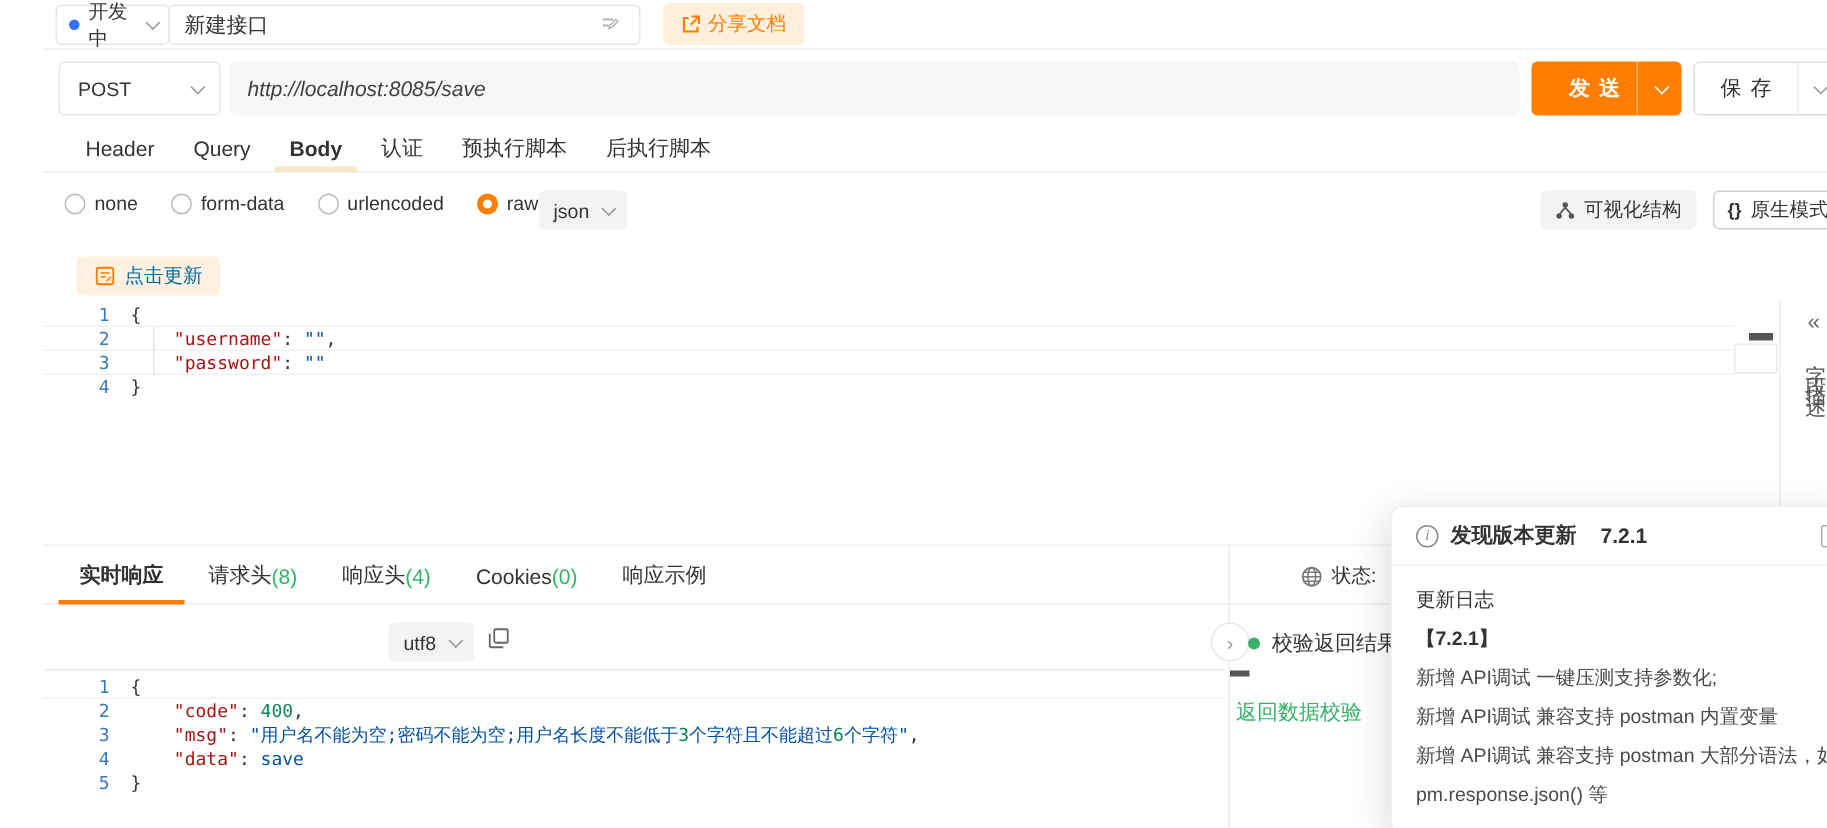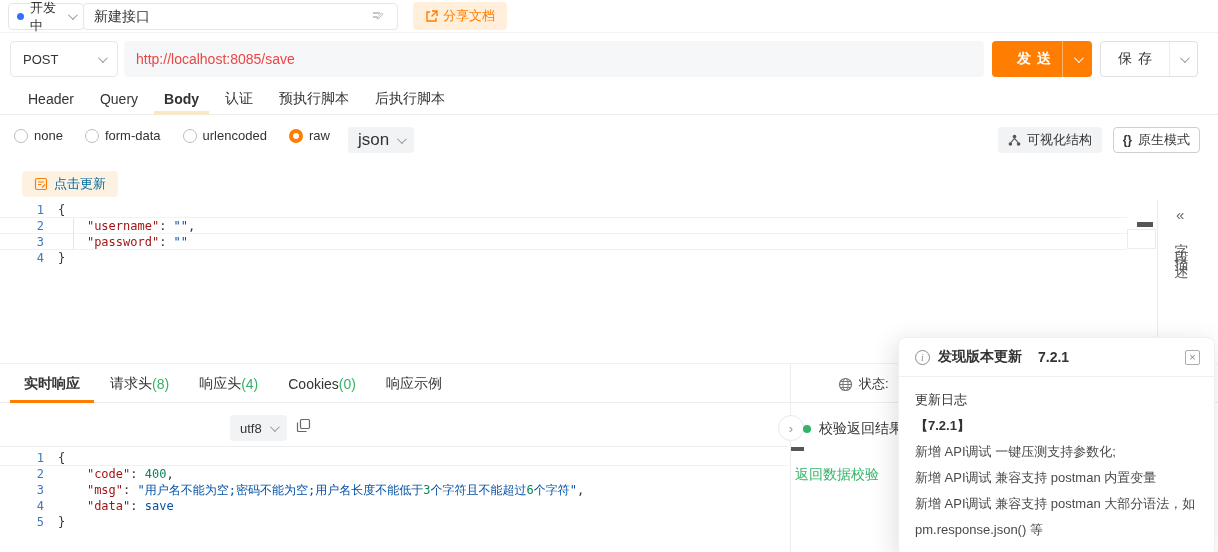--- a/index.html
+++ b/index.html
@@ -1,36 +1,36 @@
 <!DOCTYPE html>
 <html><head>
 <meta charset="utf-8">
 <style>
   * { margin:0; padding:0; box-sizing:border-box; }
   html,body { width:1218px; height:552px; overflow:hidden; background:#fff;
     font-family:"Liberation Sans","DejaVu Sans",sans-serif; color:#333; }
-  #stage { position:relative; width:1045px; height:552px; background:#fff; }
+  #stage { position:relative; width:1045px; height:552px; background:#fff;margin-left:29px; }
 
   
   #topbar { position:absolute; left:0; top:0; width:1218px; height:33px; border-bottom:1px solid #f3f3f3; }
   .status-box { position:absolute; left:8px; top:3px; height:27px; width:76px; border:1px solid #e5e6eb;
     border-radius:4px; display:flex; align-items:center; padding:0 8px; gap:6px; font-size:13px; background:#fff; }
   .blue-dot { width:7px; height:7px; border-radius:50%; background:#3370ff; flex:0 0 auto; }
   .title-box { position:absolute; left:83px; top:3px; height:27px; width:315px; border:1px solid #e5e6eb;
     border-radius:4px; display:flex; align-items:center; padding:0 10px; font-size:14px; background:#fff; }
   .title-box .grow { flex:1; }
   .share-btn { position:absolute; left:413px; top:2px; height:28px; display:flex; align-items:center; gap:5px;
     padding:0 12px; background:#ffefdb; color:#ff7d00; border-radius:4px; font-size:13px; cursor:pointer; }
 
   
   .method-box { position:absolute; left:10px; top:41px; width:108px; height:36px; border:1px solid #e5e6eb;
     border-radius:4px; background:#fff; display:flex; align-items:center; padding:0 12px; font-size:13px; }
   .method-box .grow { flex:1; }
   .url-box { position:absolute; left:124px; top:41px; width:860px; height:36px; background:#f6f7f8;
-    border-radius:4px; display:flex; align-items:center; padding:0 12px; font-size:14px; color:#ef4444; }
+    border-radius:4px; display:flex; align-items:center; padding:0 12px; font-size:14px; color:#404040;font-style:italic; }
   .send-btn { position:absolute; left:992px; top:41px; width:100px; height:36px; background:#ff7d00;
     border-radius:4px; display:flex; align-items:stretch; color:#fff; cursor:pointer; }
   .send-main { flex:1; display:flex; align-items:center; justify-content:center; font-size:14px; font-weight:bold; letter-spacing:6px; padding-left:20px; }
   .send-arrow { width:30px; border-left:1px solid rgba(255,255,255,.4); display:flex; align-items:center; justify-content:center; }
   .save-btn { position:absolute; left:1100px; top:41px; width:98px; height:36px; background:#fff; border:1px solid #e0e0e0;
     border-radius:4px; display:flex; align-items:stretch; cursor:pointer; }
   .save-main { flex:1; display:flex; align-items:center; justify-content:center; font-size:14px; letter-spacing:6px; padding-left:6px; }
   .save-arrow { width:28px; border-left:1px solid #ededed; display:flex; align-items:center; justify-content:center; }
 
   .chev { display:inline-block; width:7px; height:7px; border-right:1.4px solid #999; border-bottom:1.4px solid #999;
@@ -43,22 +43,22 @@
   .rtab { position:relative; display:flex; align-items:center; height:30px; cursor:pointer; }
   .rtab.active { font-weight:bold; }
   .rtab.active .pale-underline { position:absolute; left:-10px; right:-10px; bottom:-1px; height:4px; background:#f7e8c9; }
 
   
   #body-row { position:absolute; left:0; top:124px; width:1218px; height:34px; }
   #radio-list { position:absolute; left:14px; top:4px; display:flex; align-items:center; gap:22px; font-size:13px; }
   .radio-item { display:flex; align-items:center; gap:6px; cursor:pointer; }
   .radio-dot { width:14px; height:14px; border-radius:50%; border:1.5px solid #b9bcc2; background:#fff; }
   .radio-dot.on { border:4.5px solid #ff7d00; }
-  .fmt-select { position:absolute; left:348px; top:3px; height:26px; background:#f2f3f5; border-radius:4px;
-    display:flex; align-items:center; gap:8px; padding:0 10px; font-size:17px; cursor:pointer; }
+  .fmt-select { position:absolute; left:330px; top:3px; height:26px; background:#f2f3f5; border-radius:4px;
+    display:flex; align-items:center; gap:8px; padding:0 10px; font-size:13px; cursor:pointer; }
   .visual-btn { position:absolute; right:116px; top:3px; height:26px; background:#f2f3f5; border-radius:4px;
     display:flex; align-items:center; gap:6px; padding:0 10px; font-size:13px; cursor:pointer; }
   .rawmode-btn { position:absolute; right:18px; top:3px; height:26px; background:#fff; border:1px solid #cfcfcf;
     border-radius:4px; display:flex; align-items:center; gap:6px; padding:0 9px; font-size:13px; cursor:pointer; }
   .braces { font-weight:bold; font-size:12px; color:#333; }
 
   
   .update-btn { position:absolute; left:22px; top:171px; height:26px; display:flex; align-items:center; gap:6px;
     padding:0 12px; background:#fdf2e2; border-radius:4px; color:#0369a1; font-size:13px; cursor:pointer; }
 

